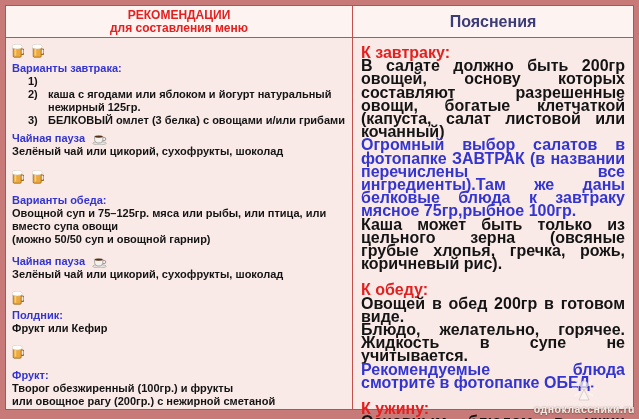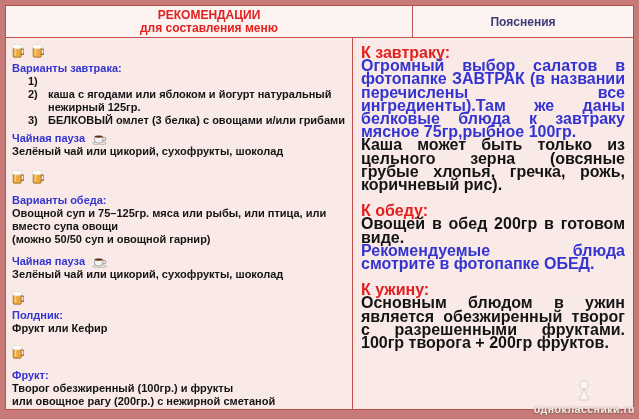--- a/index.html
+++ b/index.html
@@ -7,24 +7,24 @@
     width:639px;height:419px;box-sizing:border-box;position:relative;
     background:#c87a78;padding:5px 5px 9px 5px;
     font-family:"Liberation Sans",sans-serif;font-weight:bold;overflow:hidden;
   }
   .table{
     width:100%;height:100%;box-sizing:border-box;background:#f9eae8;
     border:1px solid #b8504c;display:flex;flex-direction:column;
   }
   .hdr{display:flex;border-bottom:1px solid #c2504c;background:#fdf3f1;flex:0 0 auto;}
   .hdr-left{
-    width:407px;box-sizing:border-box;border-right:1px solid #c2504c;
+    width:347px;box-sizing:border-box;border-right:1px solid #c2504c;
     text-align:center;padding:3px 2px 2px;color:#e32020;font-size:12px;line-height:13px;
   }
-  .hdr-right{flex:1;display:flex;align-items:center;justify-content:center;color:#3c3c78;font-size:12px;}
+  .hdr-right{flex:1;display:flex;align-items:center;justify-content:center;color:#3c3c78;font-size:16px;}
   .bdy{display:flex;flex:1;min-height:0;}
   .col-left{
     width:347px;box-sizing:border-box;border-right:1px solid #c2504c;
     padding:4px 4px 4px 6px;font-size:11px;line-height:13px;color:#141414;
   }
   .col-right{
     flex:1;box-sizing:border-box;padding:8px 8px 4px 8px;
     font-size:16px;line-height:13.2px;color:#141414;text-align:justify;position:relative;
   }
   .blue{color:#3434d0;}
@@ -168,28 +168,30 @@
         <div class="blue">Фрукт:</div>
         <div>Творог обезжиренный (100гр.) и фрукты</div>
         <div>или овощное рагу (200гр.) с нежирной сметаной</div>
 
       </div>
 
       <div class="col-right">
 
         <div>
           <p class="red rsec-title">К завтраку:</p>
+          <p>В салате должно быть 200гр овощей, основу которых составляют разрешенные овощи, богатые клетчаткой (капуста, салат листовой или кочанный)</p>
           <p class="blue">Огромный выбор салатов в фотопапке ЗАВТРАК (в названии перечислены все ингредиенты).Там же даны белковые блюда к завтраку мясное 75гр,рыбное 100гр.</p>
           <p>Каша может быть только из цельного зерна (овсяные грубые хлопья, гречка, рожь, коричневый рис).</p>
         </div>
 
         <div class="rsec-gap"></div>
         <div>
           <p class="red rsec-title">К обеду:</p>
           <p>Овощей в обед 200гр в готовом виде.</p>
+          <p>Блюдо, желательно, горячее. Жидкость в супе не учитывается.</p>
           <p class="blue">Рекомендуемые блюда смотрите в фотопапке ОБЕД.</p>
         </div>
 
         <div class="rsec-gap"></div>
         <div>
           <p class="red rsec-title">К ужину:</p>
           <p>Основным блюдом в ужин является обезжиренный творог с разрешенными фруктами. 100гр творога + 200гр фруктов.</p>
 
         </div>
 

